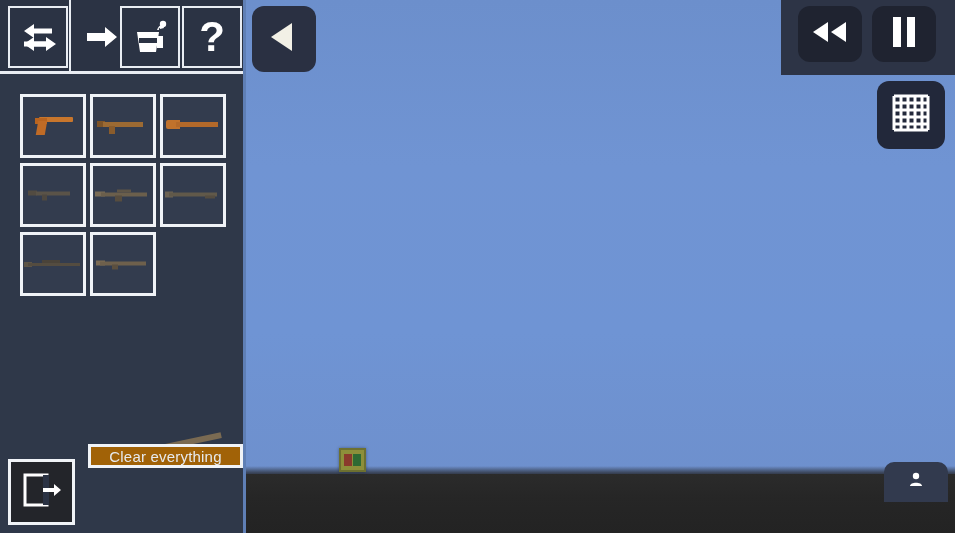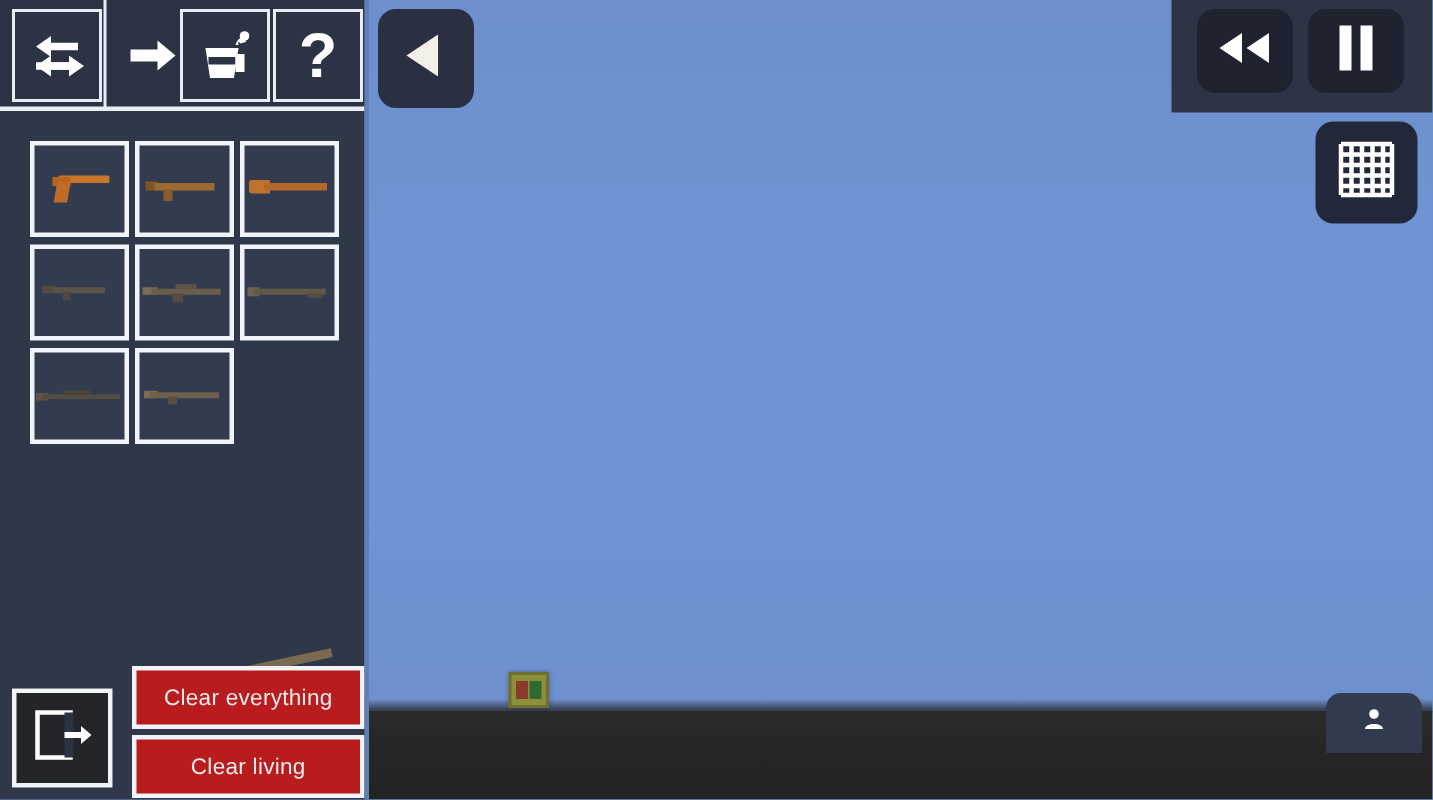--- a/index.html
+++ b/index.html
@@ -146,23 +146,23 @@
 
   
   #exit-button {
     position:absolute; left:8px; top:459px; width:67px; height:66px;
     border:3px solid #f0f3f7; background:#23252a;
     display:flex; align-items:center; justify-content:center;
   }
 
   
   #clear-everything, #clear-living {
-    position:absolute; left:88px; width:155px; height:42px;
+    position:absolute; left:88px; width:155px; height:24px;
     border:3px solid #f0f3f7;
-    background:#b91c1c;
+    background:#a16207;
     color:#e7eaee; font-size:15px;
     display:flex; align-items:center; justify-content:center;
     letter-spacing:.2px;
   }
   #clear-everything { top:444px; }
   #clear-living { top:490px; }
 
   
   .round-btn {
     position:absolute;
@@ -307,21 +307,20 @@
     <span>
       <svg width="42" height="42" viewBox="0 0 42 42">
         <rect x="4" y="6" width="22" height="30" fill="none" stroke="#ffffff" stroke-width="3"></rect>
         <rect x="22" y="6" width="6" height="30" fill="#2b3344"></rect>
         <path d="M22 19 L33 19 L33 15 L40 21 L33 27 L33 23 L22 23 Z" fill="#ffffff"></path>
       </svg>
     </span>
   </div>
 
   <div id="clear-everything">Clear everything</div>
-  <div id="clear-living">Clear living</div>
 </div>
 
 <div id="panel-edge"></div>
 
 <div class="round-btn" id="back-button">
   <span>
     <svg width="38" height="38" viewBox="0 0 38 38">
       <path d="M27 5 L27 33 L6 19 Z" fill="#f2f0e6"></path>
     </svg>
   </span>

